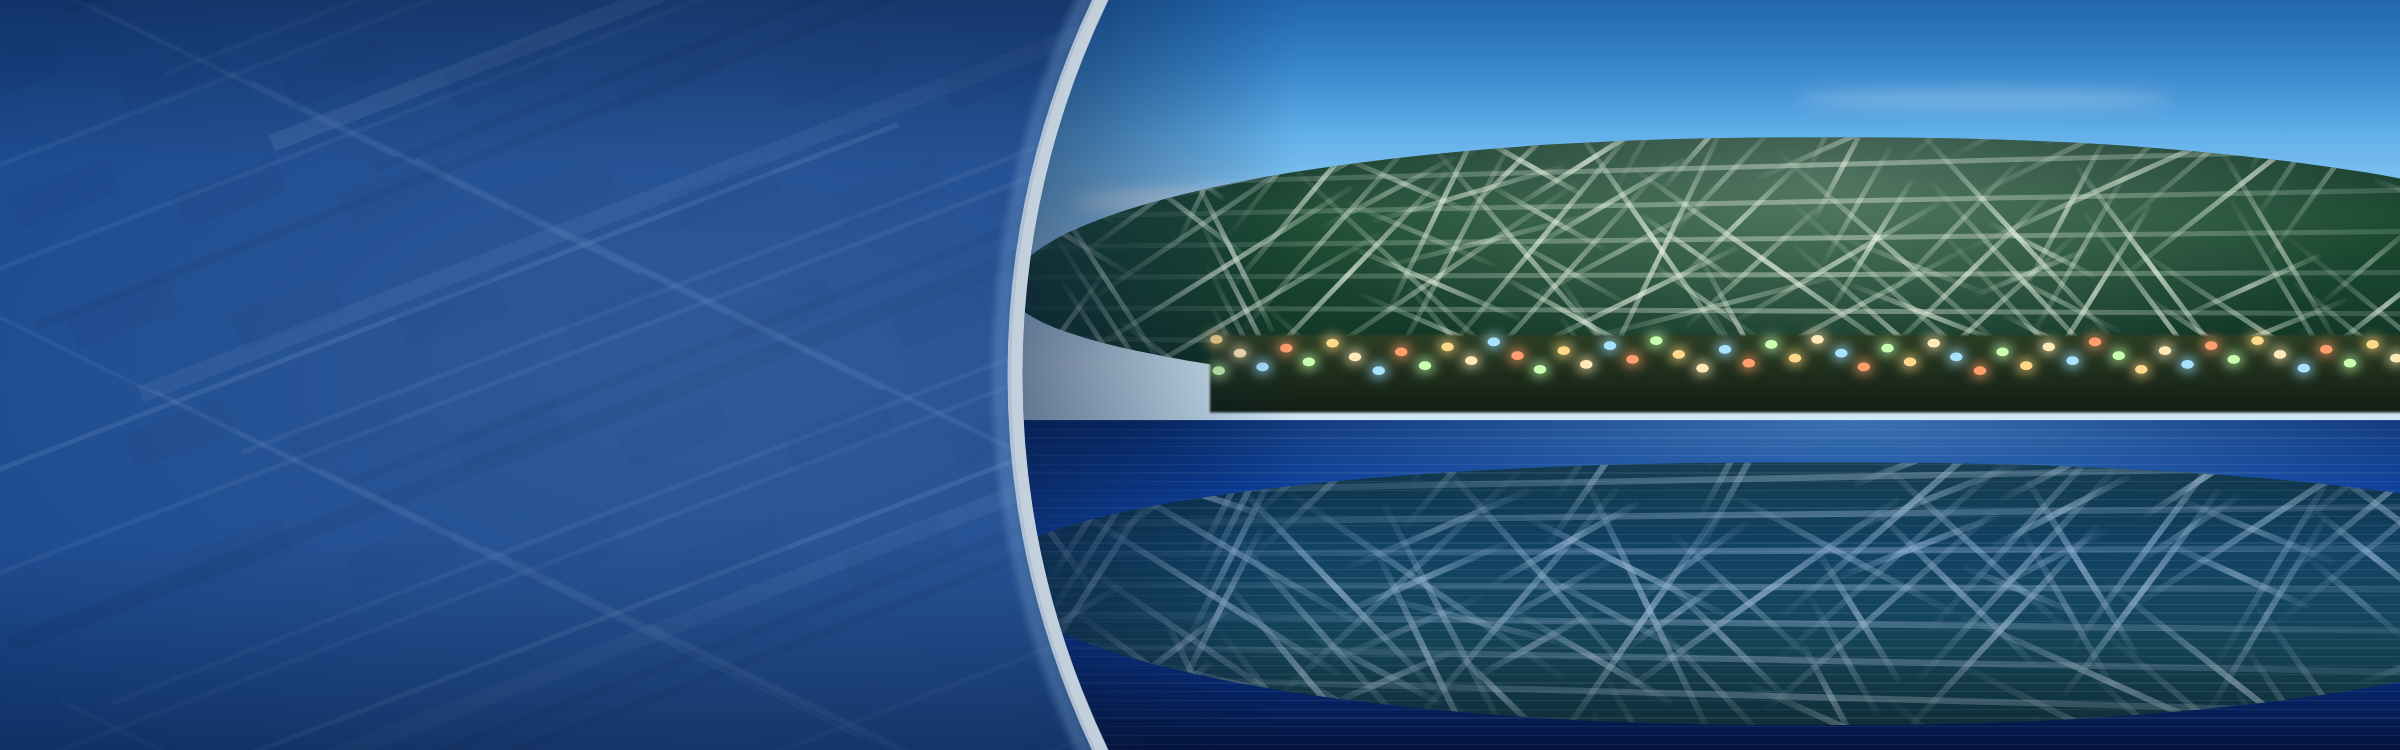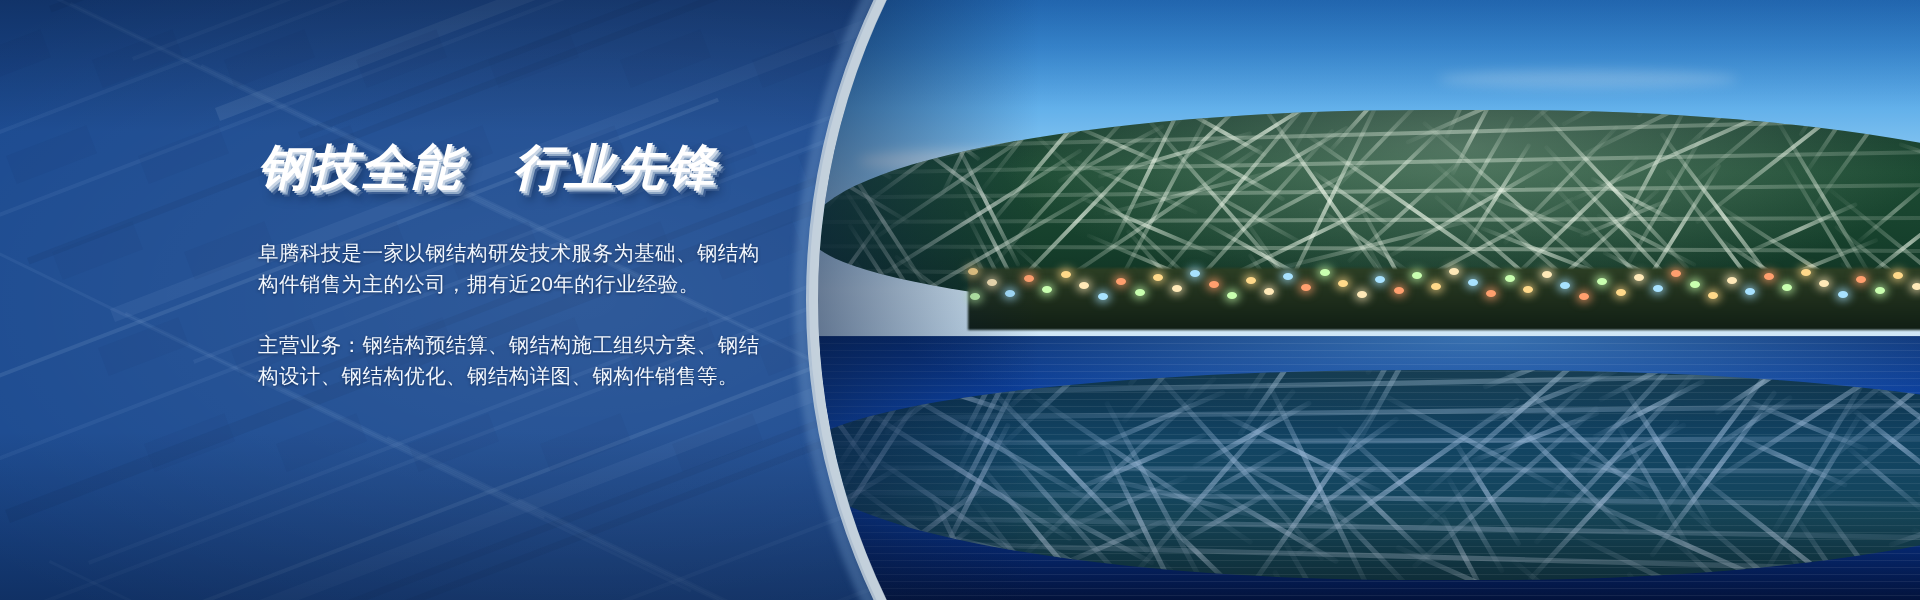--- a/index.html
+++ b/index.html
@@ -604,19 +604,14 @@
         </div>
       </div>
       <div class="ripple"></div>
       <div class="photo-shade"></div>
     </div>
   </div>
 
   <div class="seam-soft"></div>
   <div class="seam"></div>
 
-  <div class="copy">
-    <h1 class="headline">钢技全能　行业先锋</h1>
-    <p class="para p1">阜腾科技是一家以钢结构研发技术服务为基础、钢结构构件销售为主的公司，拥有近20年的行业经验。</p>
-    <p class="para p2">主营业务：钢结构预结算、钢结构施工组织方案、钢结构设计、钢结构优化、钢结构详图、钢构件销售等。</p>
-  </div>
 
 </div>
 
 </body></html>

